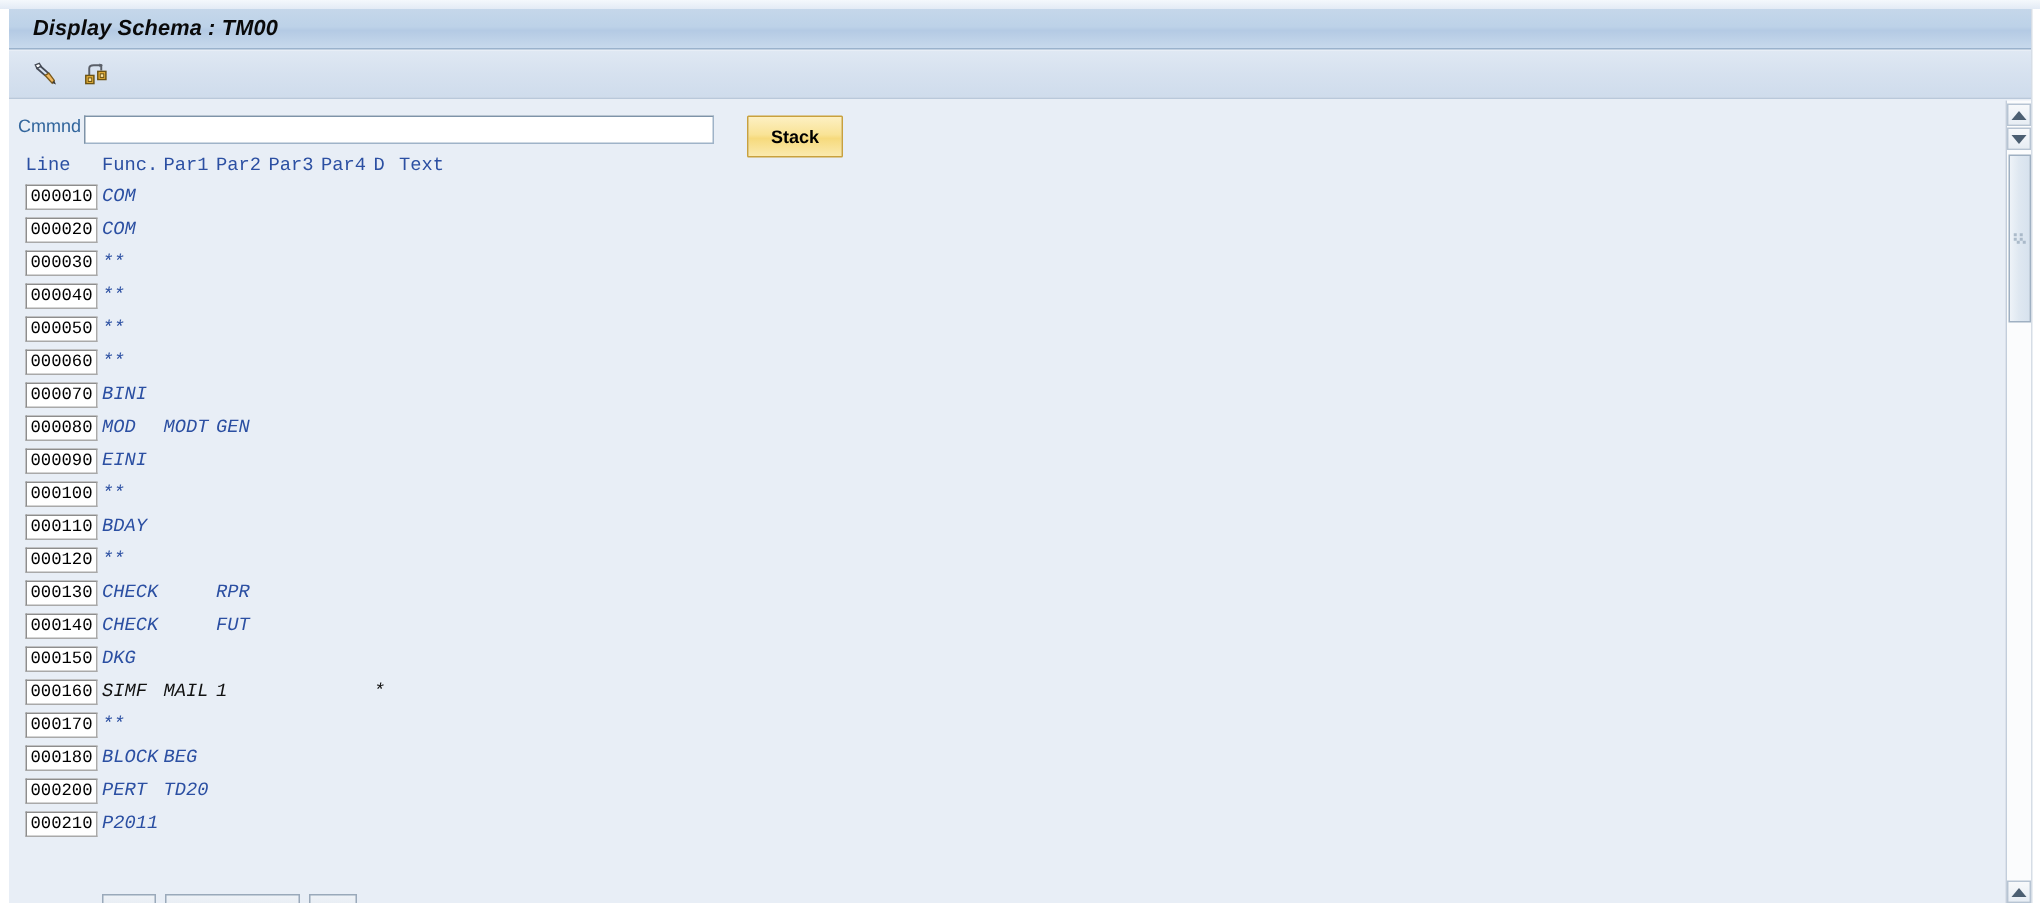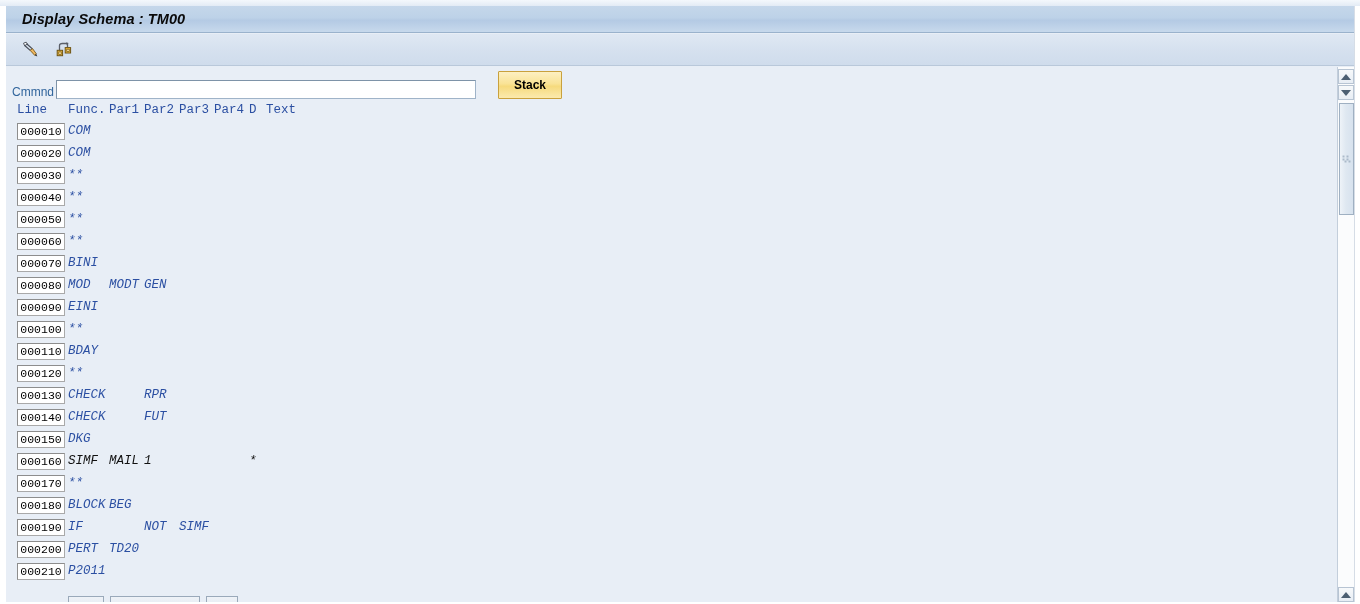--- a/index.html
+++ b/index.html
@@ -96,21 +96,21 @@
     background: #e8eef6;
     box-sizing: border-box;
   }
 
   
   .cmd-row {
     position: absolute;
     left: 0; top: 10px;
     height: 22px;
     display: flex;
-    align-items: flex-end;
+    align-items: flex-start;
   }
   .cmd-label {
     width: 50px;
     padding-left: 6px;
     box-sizing: border-box;
     font-family: "Liberation Sans", sans-serif;
     font-size: 12px;
     color: #31659c;
   }
   .cmd-input {
@@ -447,24 +447,20 @@
         </div>
         <div class="srow">
           <input class="lineno" type="text" value="000170" style="">
           <div class="cells"><span class="c-func">**</span></div>
         </div>
         <div class="srow">
           <input class="lineno" type="text" value="000180" style="">
           <div class="cells"><span class="c-func">BLOCK</span><span class="c-par1">BEG</span></div>
         </div>
         <div class="srow">
-          <input class="lineno" type="text" value="000190" style="">
-          <div class="cells"><span class="c-func">IF</span><span class="c-par2">NOT</span><span class="c-par3">SIMF</span></div>
-        </div>
-        <div class="srow">
           <input class="lineno" type="text" value="000200" style="">
           <div class="cells"><span class="c-func">PERT</span><span class="c-par1">TD20</span></div>
         </div>
         <div class="srow">
           <input class="lineno" type="text" value="000210" style="">
           <div class="cells"><span class="c-func">P2011</span></div>
         </div>
       </div>
 
     <div class="bottom-bar">

